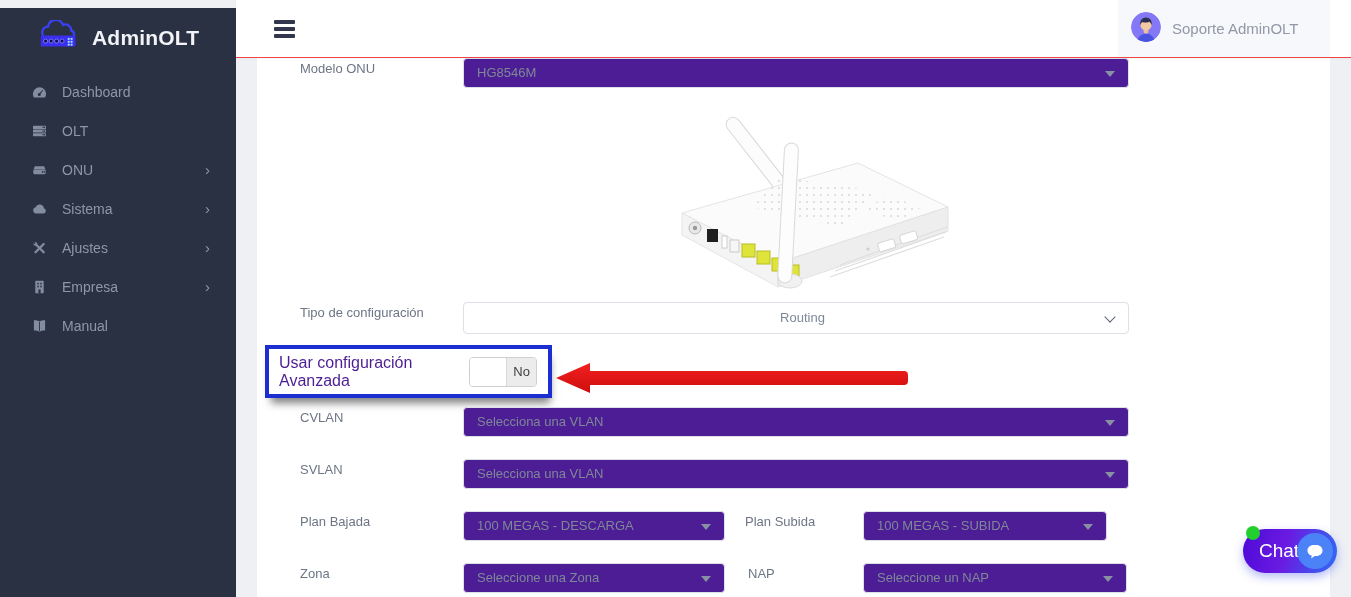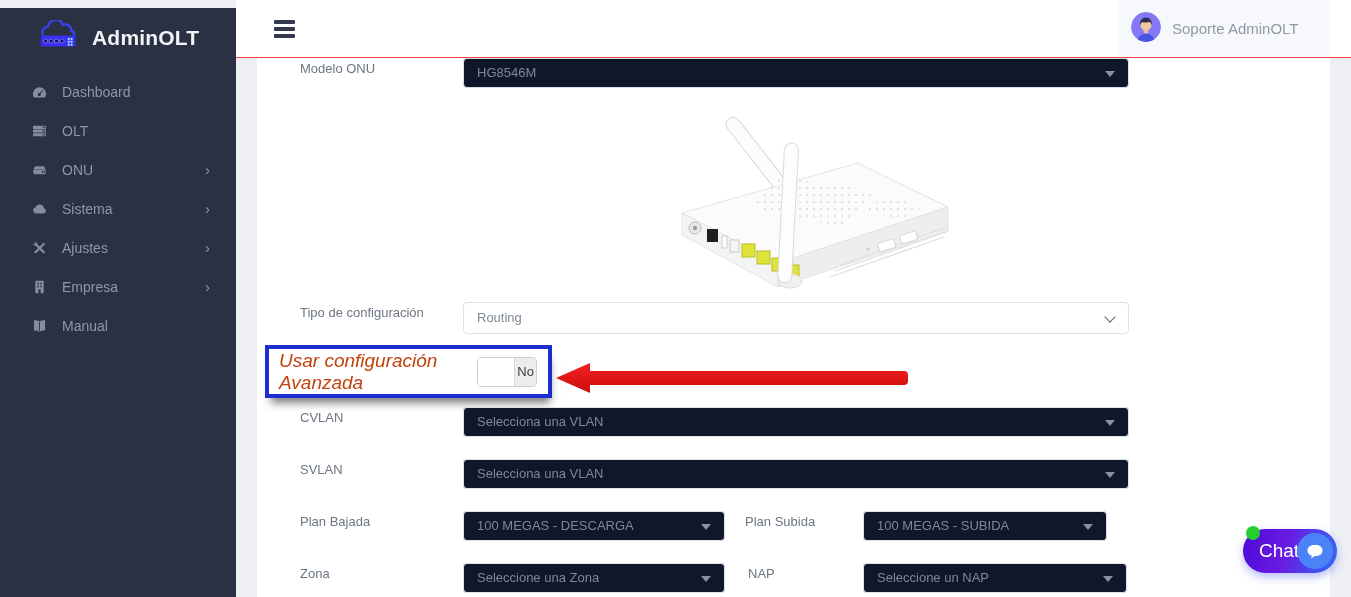--- a/index.html
+++ b/index.html
@@ -22,32 +22,32 @@
   .topbar{position:absolute;left:236px;top:0;right:0;height:57px;background:#ffffff;z-index:4;
           border-bottom:1px solid #ef4444;box-shadow:0 1px 3px rgba(0,0,0,.03);}
   .hamburger{position:absolute;left:38px;top:20px;width:21px;cursor:pointer;}
   .hamburger div{height:4px;background:#32374d;border-radius:1px;margin-bottom:3px;}
   .userbox{position:absolute;right:21px;top:0;width:212px;height:57px;background:#f7f8fb;
            display:flex;align-items:center;padding-left:13px;box-sizing:border-box;cursor:pointer;}
   .username{font-size:15px;color:#9298a6;margin-left:11px;}
   
   .card{position:absolute;left:257px;top:57px;width:1073px;height:540px;background:#ffffff;}
   .flabel{position:absolute;font-size:13px;color:#6d7585;}
-  .s2field{position:absolute;height:30px;background:#0f172a;border:1px solid #dce1e7;border-radius:4px;
+  .s2field{position:absolute;height:30px;background:#4c1d95;border:1px solid #dce1e7;border-radius:4px;
            box-sizing:border-box;font-size:13px;color:#7e8897;line-height:28px;padding-left:13px;cursor:pointer;}
   .s2arrow{position:absolute;right:13px;top:12px;width:0;height:0;
            border-left:5px solid transparent;border-right:5px solid transparent;border-top:6px solid #8791a3;}
   .nselect{position:absolute;height:32px;background:#fff;border:1px solid #dce1e7;border-radius:4px;
-           box-sizing:border-box;font-size:13px;color:#7e8897;line-height:30px;padding-left:13px;cursor:pointer;}
+           box-sizing:border-box;font-size:13px;color:#7e8897;line-height:30px;padding-left:13px;cursor:pointer;text-align:center;}
   .nchev{position:absolute;right:14px;top:10px;width:7px;height:7px;border-right:1.6px solid #5d6675;
          border-bottom:1.6px solid #5d6675;transform:rotate(45deg);}
   .hlbox{position:absolute;left:8px;top:288px;width:287px;height:53px;border:4px solid #1d2ed0;
          box-sizing:border-box;display:flex;align-items:center;justify-content:space-between;
          padding:0 11px 0 10px;background:#fff;box-shadow:2px 9px 8px -4px rgba(0,0,0,.5);}
-  .hlbox .flabel2{font-size:19px;color:#c2410c;font-style:italic;}
+  .hlbox .flabel2{font-size:16px;color:#4c1d95;}
   .toggle{width:74px;height:30px;border:1px solid #cfcfcf;border-radius:4px;display:flex;overflow:hidden;
           box-sizing:border-box;cursor:pointer;background:#fff;}
   .toggle .knob{width:36px;background:#ffffff;border-right:1px solid #d8d8d8;}
   .toggle .state{flex:1;background:#ececec;display:flex;align-items:center;justify-content:center;
                  font-size:13px;color:#3f3f3f;}
   .arrow-annot{position:absolute;left:297px;top:303px;}
   .router{position:absolute;left:373px;top:38px;}
   
   .chat{position:absolute;right:14px;bottom:24px;width:94px;height:44px;border-radius:22px;
         background:linear-gradient(105deg,#4e09d8 0%,#6a1be2 45%,#2f6cf4 100%);

